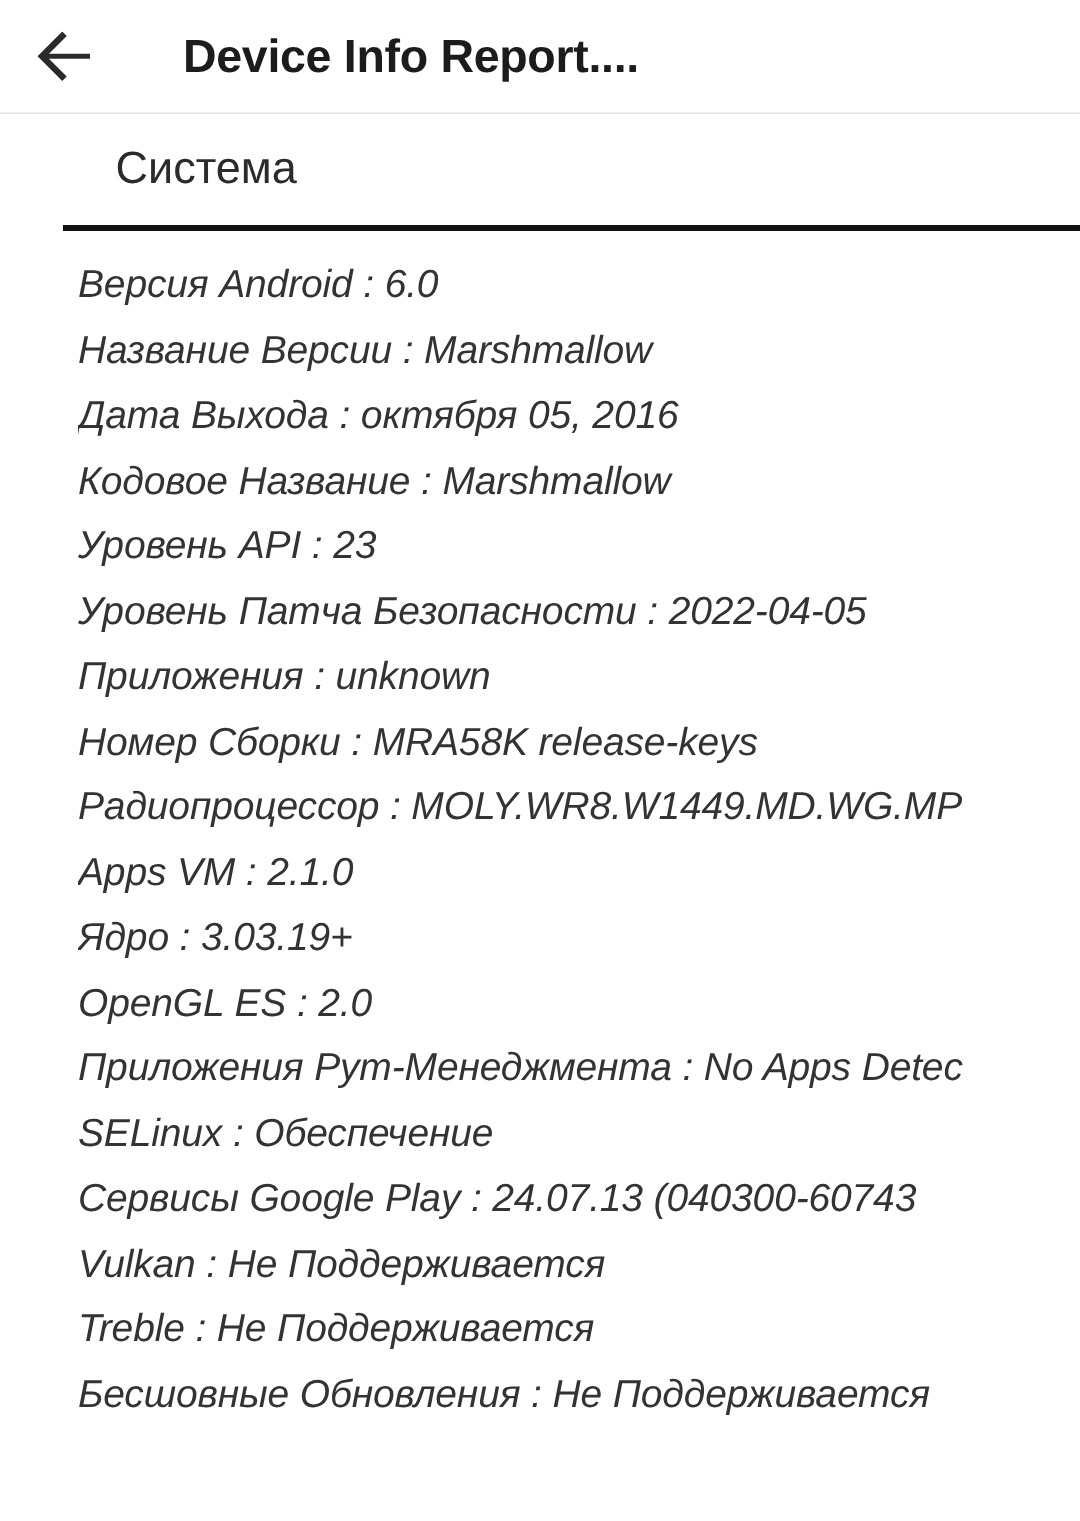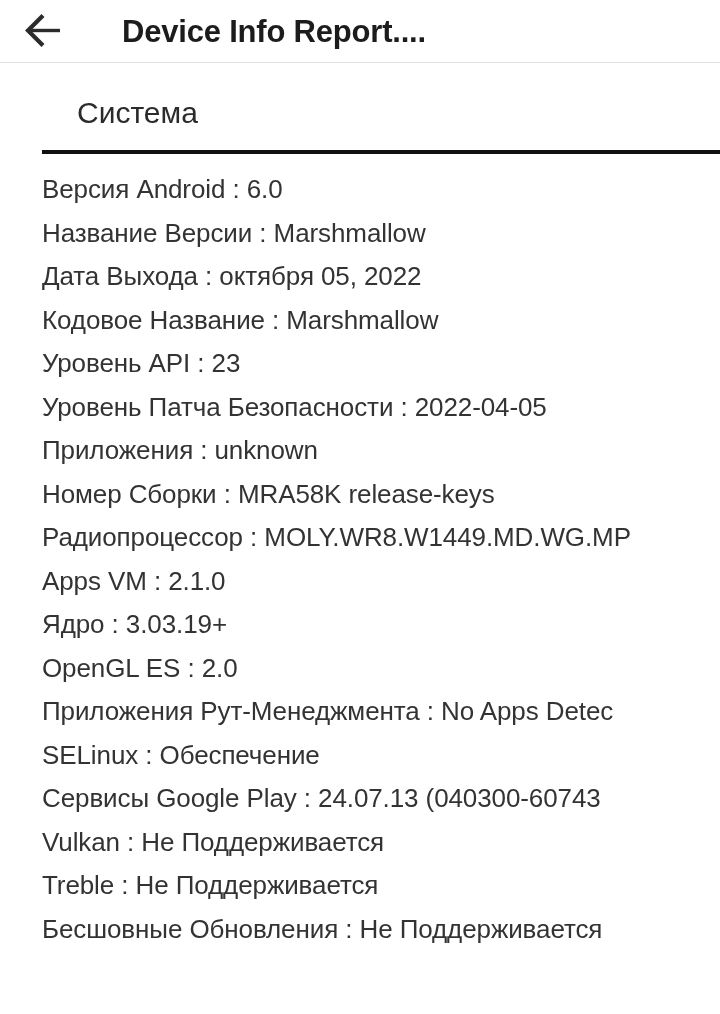--- a/index.html
+++ b/index.html
@@ -16,21 +16,21 @@
     position: relative;
     width: 720px;
     height: 1014px;
     background: #ffffff;
     overflow: hidden;
   }
 
   
   .appbar {
     position: relative;
-    height: 63px;
+    height: 76px;
     width: 720px;
     background: #ffffff;
     border-bottom: 1px solid #e2e2e2;
     display: flex;
     align-items: center;
   }
 
   .back-btn {
     width: 64px;
     height: 64px;
@@ -73,24 +73,25 @@
     left: 42px;
     top: 150px;
     right: 0;
     height: 4px;
     background: #111111;
   }
 
   
   .info-list {
     position: absolute;
-    left: 42px;
+    left: 52px;
     top: 168px;
     right: 0;
     overflow: hidden;
+    font-style: italic;
   }
 
   .info-row {
     height: 43.5px;
     line-height: 43.5px;
     font-size: 26px;
     color: #333333;
     white-space: nowrap;
     overflow: hidden;
     letter-spacing: -0.1px;
@@ -112,21 +113,21 @@
     </button>
     <div class="appbar-title">Device Info Report....</div>
   </div>
 
   <div class="section-heading">Система</div>
   <div class="section-rule"></div>
 
   <div class="info-list">
       <div class="info-row">Версия Android : 6.0</div>
       <div class="info-row">Название Версии : Marshmallow</div>
-      <div class="info-row">Дата Выхода : октября 05, 2022</div>
+      <div class="info-row">Дата Выхода : октября 05, 2016</div>
       <div class="info-row">Кодовое Название : Marshmallow</div>
       <div class="info-row">Уровень API : 23</div>
       <div class="info-row">Уровень Патча Безопасности : 2022-04-05</div>
       <div class="info-row">Приложения : unknown</div>
       <div class="info-row">Номер Сборки : MRA58K release-keys</div>
       <div class="info-row">Радиопроцессор : MOLY.WR8.W1449.MD.WG.MP</div>
       <div class="info-row">Apps VM : 2.1.0</div>
       <div class="info-row">Ядро : 3.03.19+</div>
       <div class="info-row">OpenGL ES : 2.0</div>
       <div class="info-row">Приложения Рут-Менеджмента : No Apps Detec</div>

